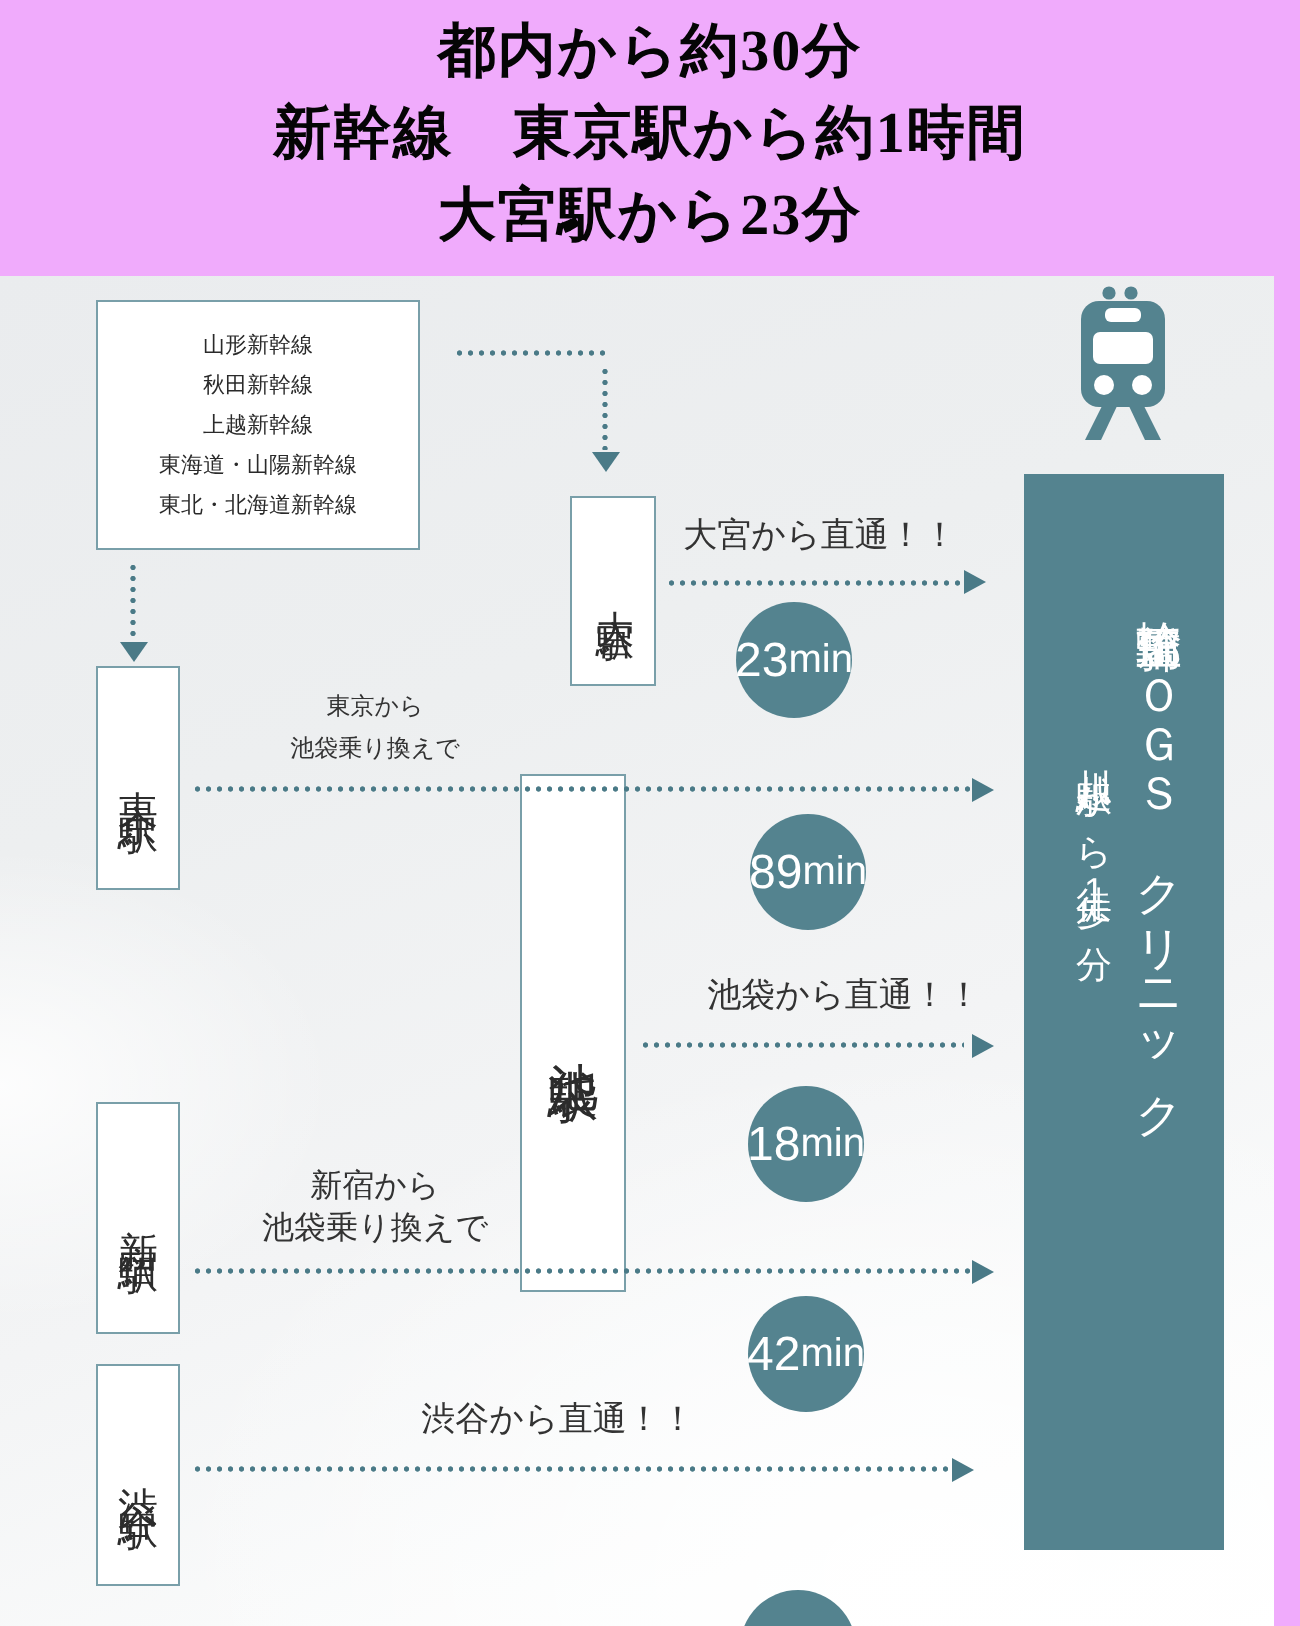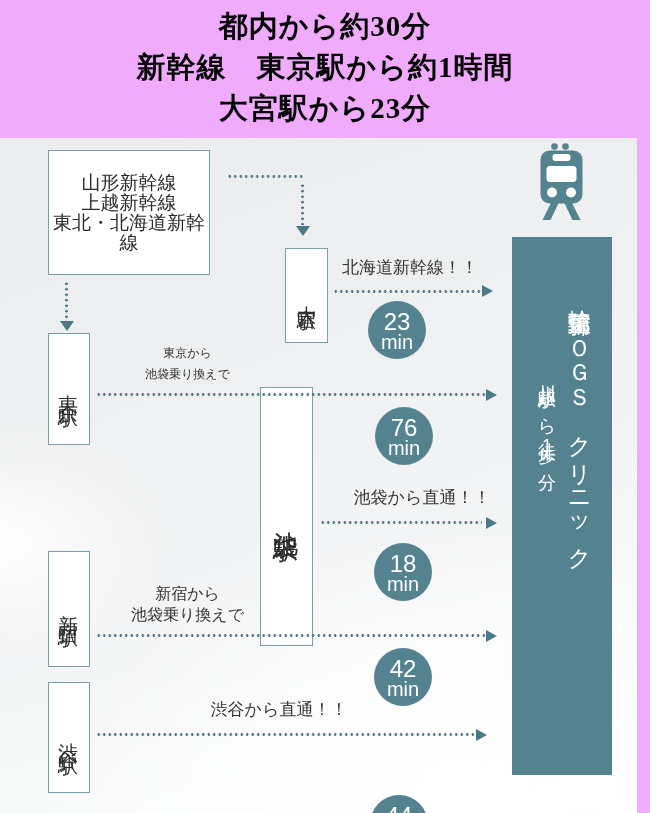--- a/index.html
+++ b/index.html
@@ -70,21 +70,21 @@
     left: 48px; top: 150px; width: 162px; height: 125px;
     background: #ffffff;
     border: 1.5px solid #799FA9;
     display: flex;
     flex-direction: column;
     justify-content: center;
     text-align: center;
     z-index: 1;
   }
   #sk-box .sk-line {
-    font-size: 19px;
+    font-size: 11px;
     line-height: 20px;
     color: #2a2a2a;
   }
 
   
   .dot-h {
     position: absolute;
     height: 3px;
     background-image: radial-gradient(circle, #4A7A87 1.15px, rgba(0,0,0,0) 1.5px);
     background-size: 5.5px 3px;
@@ -127,21 +127,21 @@
   }
 
   
   .time-badge {
     position: absolute;
     width: 58px; height: 58px;
     border-radius: 50%;
     background: #54838F;
     color: #ffffff;
     display: flex;
-    flex-direction: column;
+    flex-direction: row;
     align-items: center;
     justify-content: center;
     z-index: 2;
   }
   .time-badge .mins { font-size: 24px; line-height: 25px; }
   .time-badge .unit { font-size: 20px; line-height: 17px; text-align: center; }
 
   
   #dest-bar {
     position: absolute;
@@ -190,21 +190,23 @@
   <div id="title">
     <div>都内から約30分</div>
     <div>新幹線　東京駅から約1時間</div>
     <div>大宮駅から23分</div>
   </div>
 
   <div id="panel"></div>
 
   <div id="sk-box">
     <div class="sk-line">山形新幹線</div>
+    <div class="sk-line">秋田新幹線</div>
     <div class="sk-line">上越新幹線</div>
+    <div class="sk-line">東海道・山陽新幹線</div>
     <div class="sk-line">東北・北海道新幹線</div>
   </div>
 
   <div class="dot-h" style="left:227px; top:175px; width:76px;"></div>
   <div class="dot-v" style="left:301px; top:183px; height:42px;"></div>
   <div class="head-down" style="left:296px; top:226px;"></div>
 
   <div class="dot-v" style="left:65px; top:281px; height:40px;"></div>
   <div class="head-down" style="left:60px; top:321px;"></div>
 
@@ -218,38 +220,38 @@
     <span class="v-text">池袋駅</span>
   </div>
   <div id="box-shinjuku" class="station-box">
     <span class="v-text">新宿駅</span>
   </div>
   <div id="box-shibuya" class="station-box">
     <span class="v-text">渋谷駅</span>
   </div>
 
   <div class="route-label" style="left:330px; top:257px; width:160px;">
-    <div>北海道新幹線！！</div>
+    <div>大宮から直通！！</div>
     <div></div>
   </div>
   <div class="dot-h" style="left:333px; top:290px; width:149px;"></div>
   <div class="head-right" style="left:482px; top:285px;"></div>
   <div class="time-badge" style="left:368px; top:301px;">
     <span class="mins">23</span>
     <span class="unit">min</span>
   </div>
 
   <div class="route-label" style="left:105px; top:343px; width:165px; font-size:12px;">
     <div>東京から</div>
     <div>池袋乗り換えで</div>
   </div>
   <div class="dot-h" style="left:96px; top:393px; width:390px;"></div>
   <div class="head-right" style="left:486px; top:389px;"></div>
   <div class="time-badge" style="left:375px; top:407px;">
-    <span class="mins">76</span>
+    <span class="mins">89</span>
     <span class="unit">min</span>
   </div>
 
   <div class="route-label" style="left:342px; top:487px; width:160px;">
     <div>池袋から直通！！</div>
     <div></div>
   </div>
   <div class="dot-h" style="left:320px; top:521px; width:162px;"></div>
   <div class="head-right" style="left:486px; top:517px;"></div>
   <div class="time-badge" style="left:374px; top:543px;">

